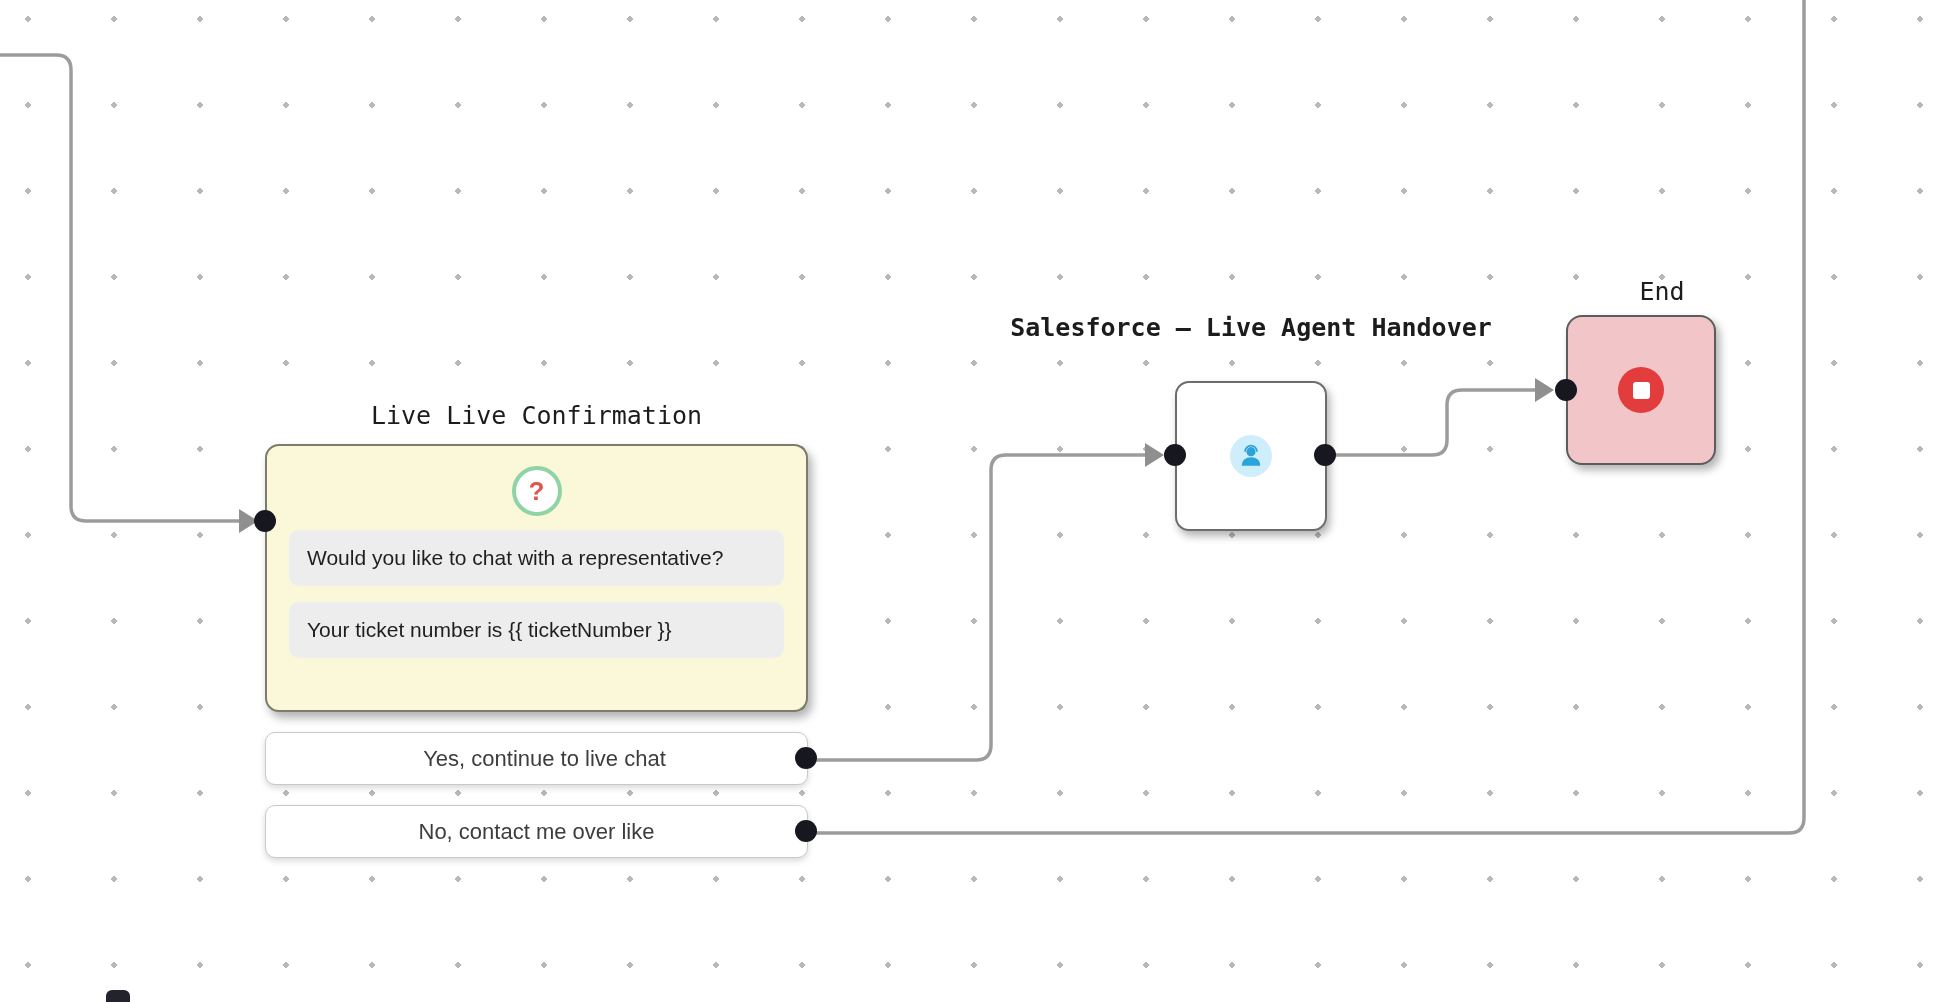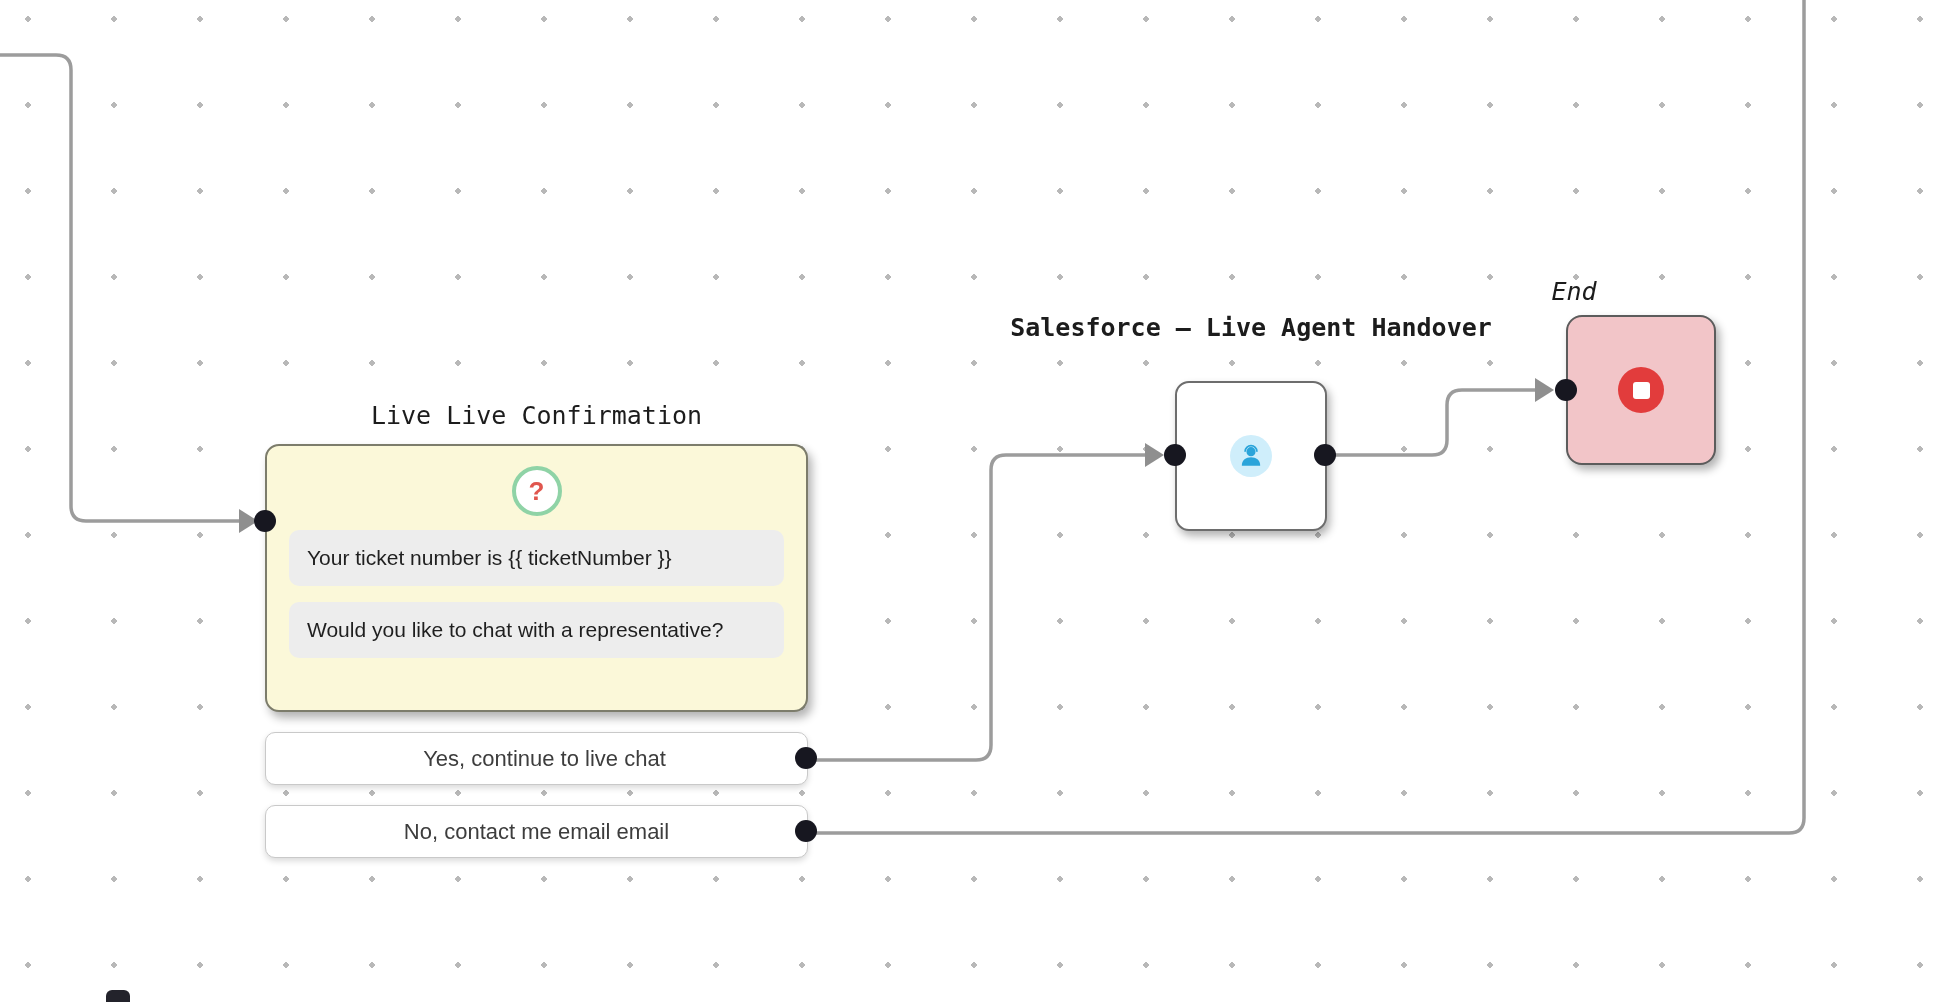--- a/index.html
+++ b/index.html
@@ -18,21 +18,21 @@
   svg.edges path{stroke:#9c9c9c;stroke-width:3.5;fill:none;}
   svg.edges polygon{fill:#8f8f8f;}
 
   .node-title{
     position:absolute;z-index:3;text-align:center;
     font-family:"DejaVu Sans Mono","Liberation Mono",monospace;
     font-size:25px;color:#1c1c1c;white-space:nowrap;
   }
   #title-livechat{left:265px;top:401px;width:543px;}
   #title-salesforce{left:951px;top:313px;width:600px;font-weight:bold;}
-  #title-end{left:1474px;top:277px;width:200px;font-style:italic;}
+  #title-end{left:1562px;top:277px;width:200px;}
 
   .card-livechat{
     position:absolute;left:265px;top:444px;width:543px;height:268px;z-index:2;
     background:#fbf8d9;border:2px solid #7c7c6b;border-radius:14px;
     box-shadow:4px 6px 10px rgba(0,0,0,0.3);box-sizing:border-box;
   }
   .q-icon{
     width:42px;height:42px;margin:20px auto 14px auto;
     border:4px solid #8fd3a6;border-radius:50%;background:#ffffff;
     display:flex;align-items:center;justify-content:center;
@@ -97,29 +97,29 @@
     <polygon points="1535,378 1554,390 1535,402"></polygon>
     <path d="M 806 833 H 1789 Q 1804 833 1804 818 V -5"></path>
   </svg>
 
   <div id="title-livechat" class="node-title">Live Live Confirmation</div>
 
   <div class="card-livechat">
     <div class="q-icon">
       <span>?</span>
     </div>
+    <div class="bubble">Would you like to chat with a representative?</div>
     <div class="bubble">Your ticket number is {{ ticketNumber }}</div>
-    <div class="bubble">Would you like to chat with a representative?</div>
   </div>
 
   <div id="choice-yes" class="choice">
     <span>Yes, continue to live chat</span>
   </div>
   <div id="choice-no" class="choice">
-    <span>No, contact me email email</span>
+    <span>No, contact me over like</span>
   </div>
 
   <div id="title-salesforce" class="node-title">Salesforce — Live Agent Handover</div>
 
   <div class="node-salesforce">
     <div class="agent-circle">
       <svg width="26" height="26" viewBox="0 0 24 24">
         <circle cx="12" cy="8" r="4.2" fill="#2aa4da"></circle>
         <path d="M 3.5 21 C 3.5 15.8 7.3 13.2 12 13.2 C 16.7 13.2 20.5 15.8 20.5 21 Z" fill="#2aa4da"></path>
         <path d="M 6.5 8 a 5.5 5.5 0 0 1 11 0" fill="none" stroke="#2aa4da" stroke-width="1.6"></path>

